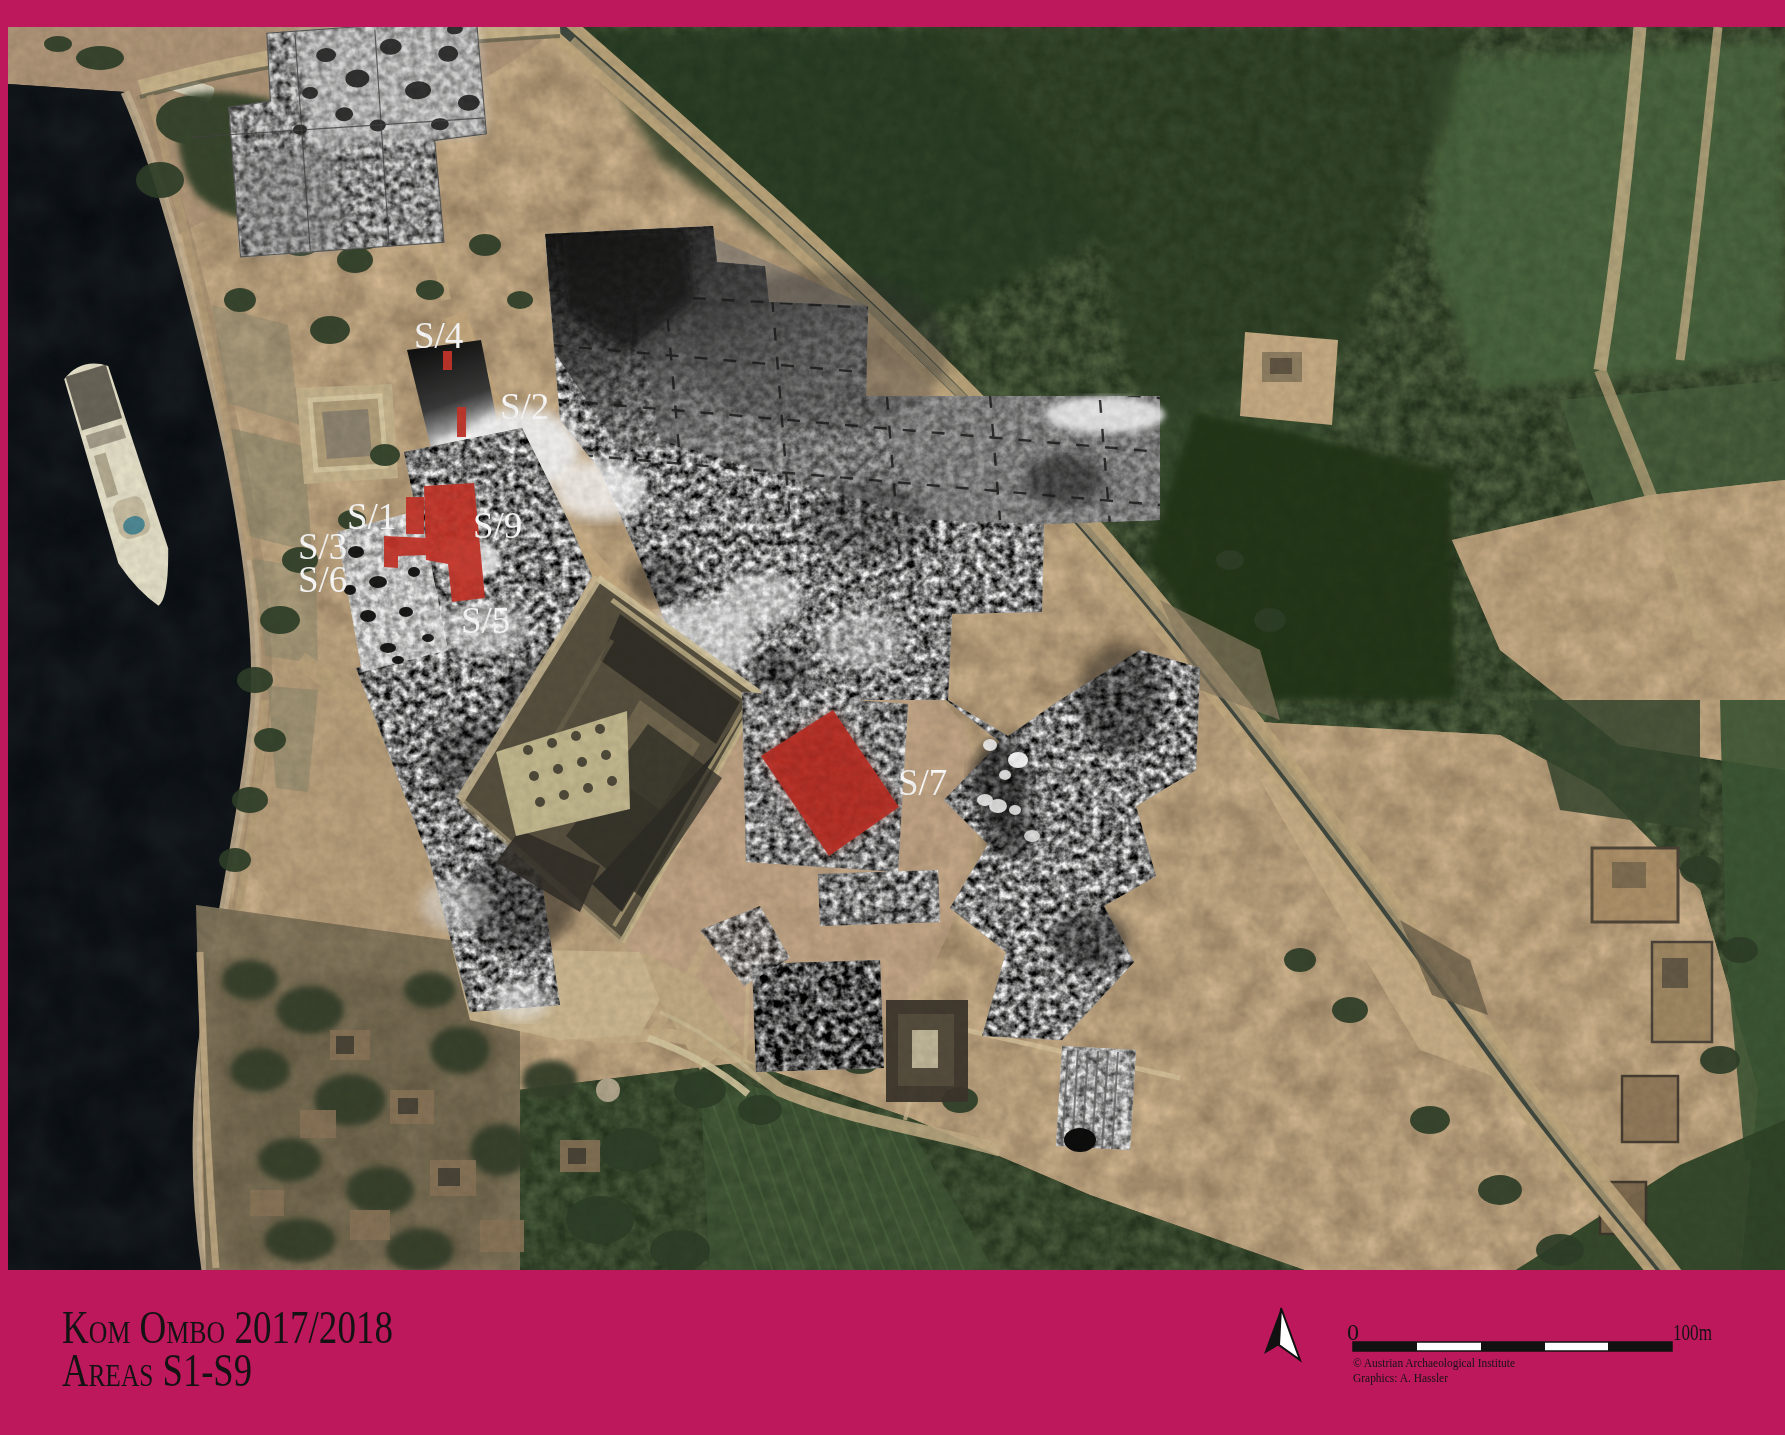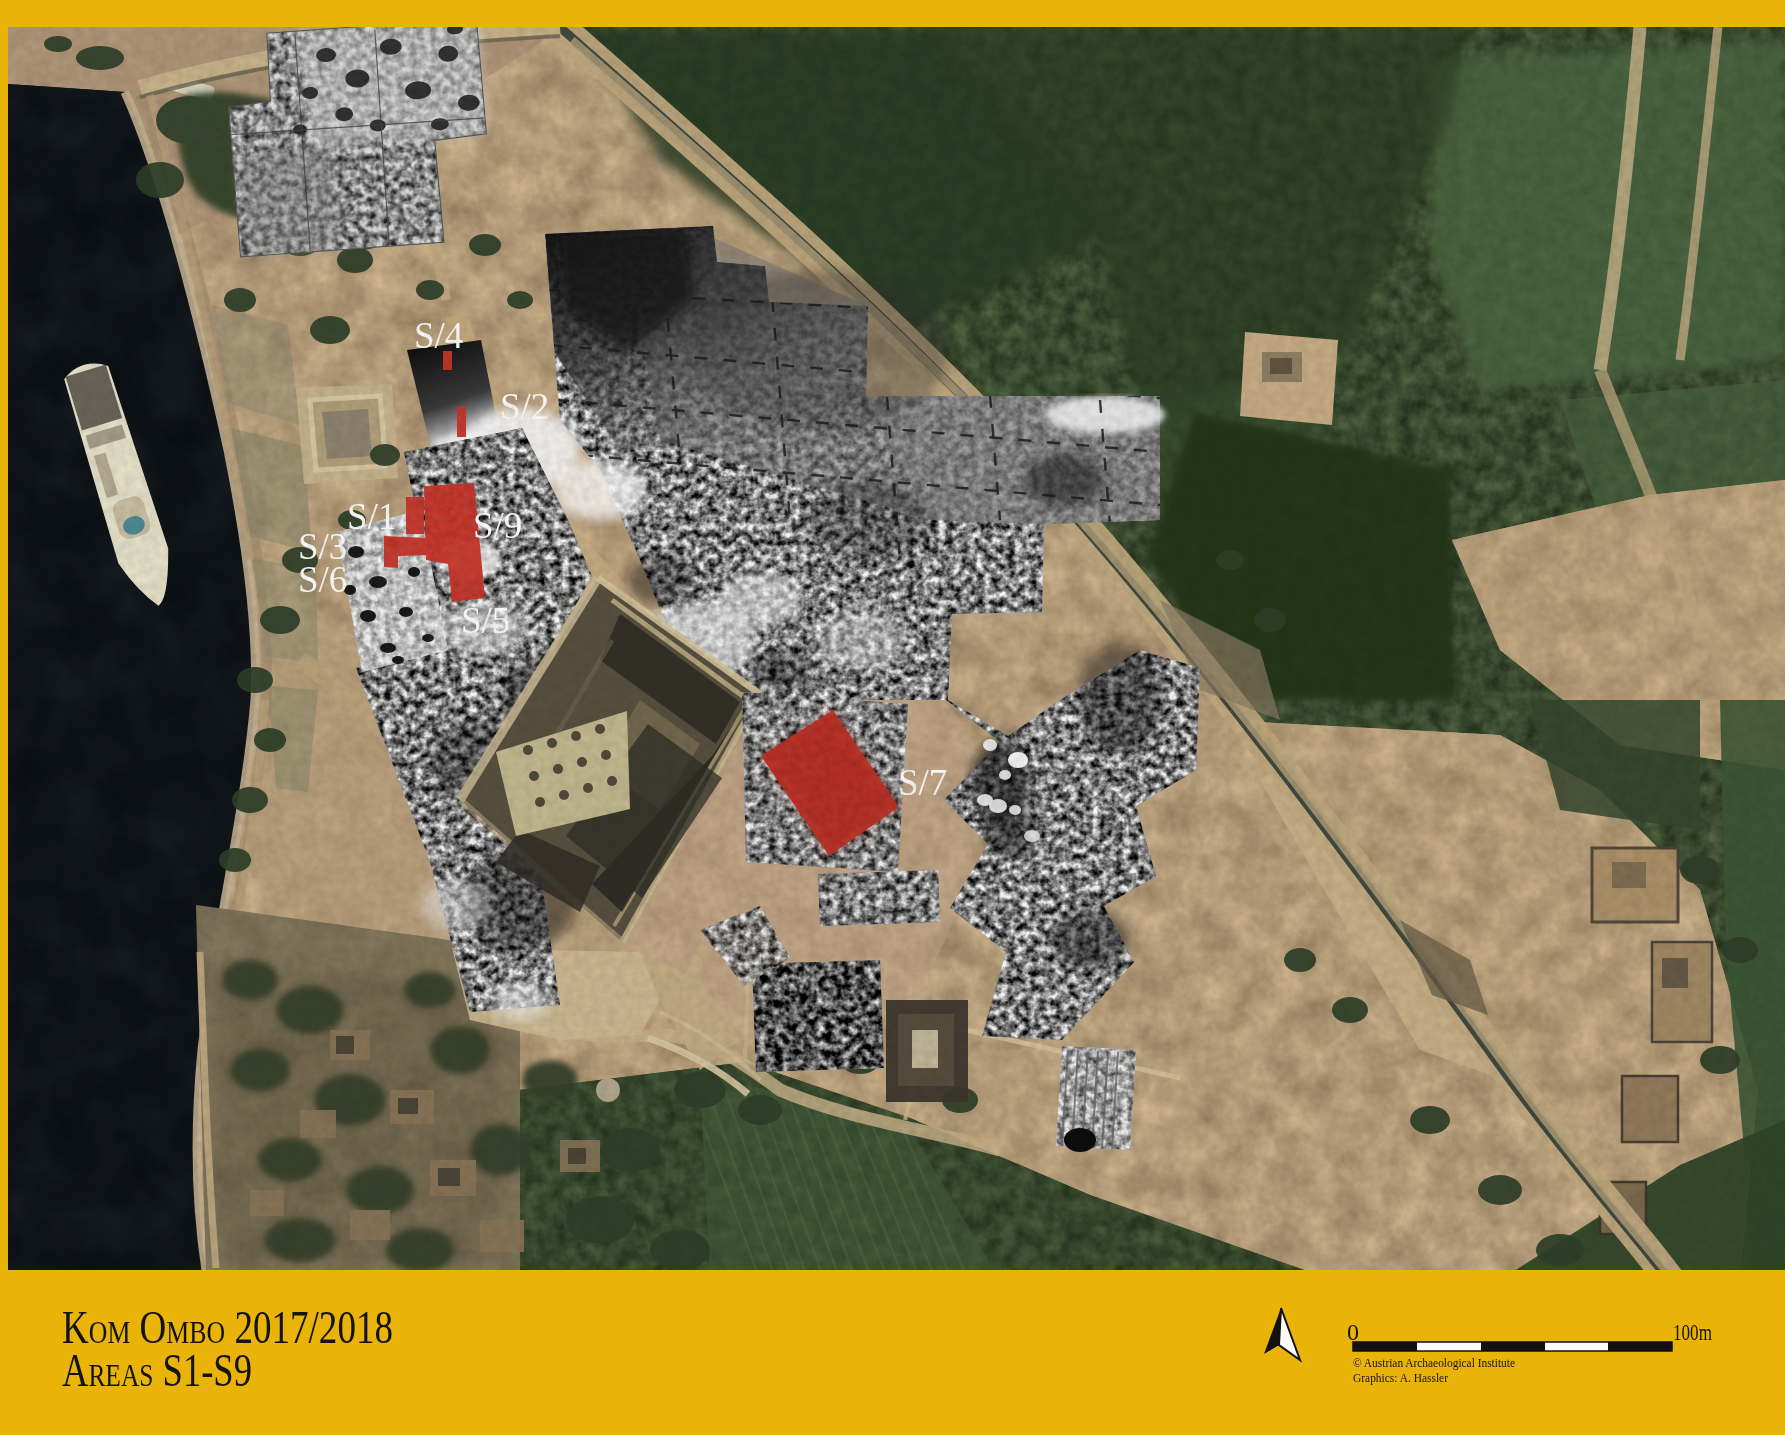--- a/index.html
+++ b/index.html
@@ -1,16 +1,16 @@
 <!DOCTYPE html>
 <html><head>
 <meta charset="utf-8">
 <style>
 html,body{margin:0;padding:0;background:#ffffff;}
-#page{position:relative;width:1785px;height:1435px;background:#eab308;overflow:hidden;
+#page{position:relative;width:1785px;height:1435px;background:#be185d;overflow:hidden;
 font-family:"Liberation Serif",serif;}
 svg{display:block;}
 </style>
 </head>
 <body>
 <div id="page">
 <svg width="1785" height="1435" viewBox="0 0 1785 1435">
 <defs>
 <clipPath id="img">
           <rect x="8" y="27" width="1777" height="1243"></rect>

